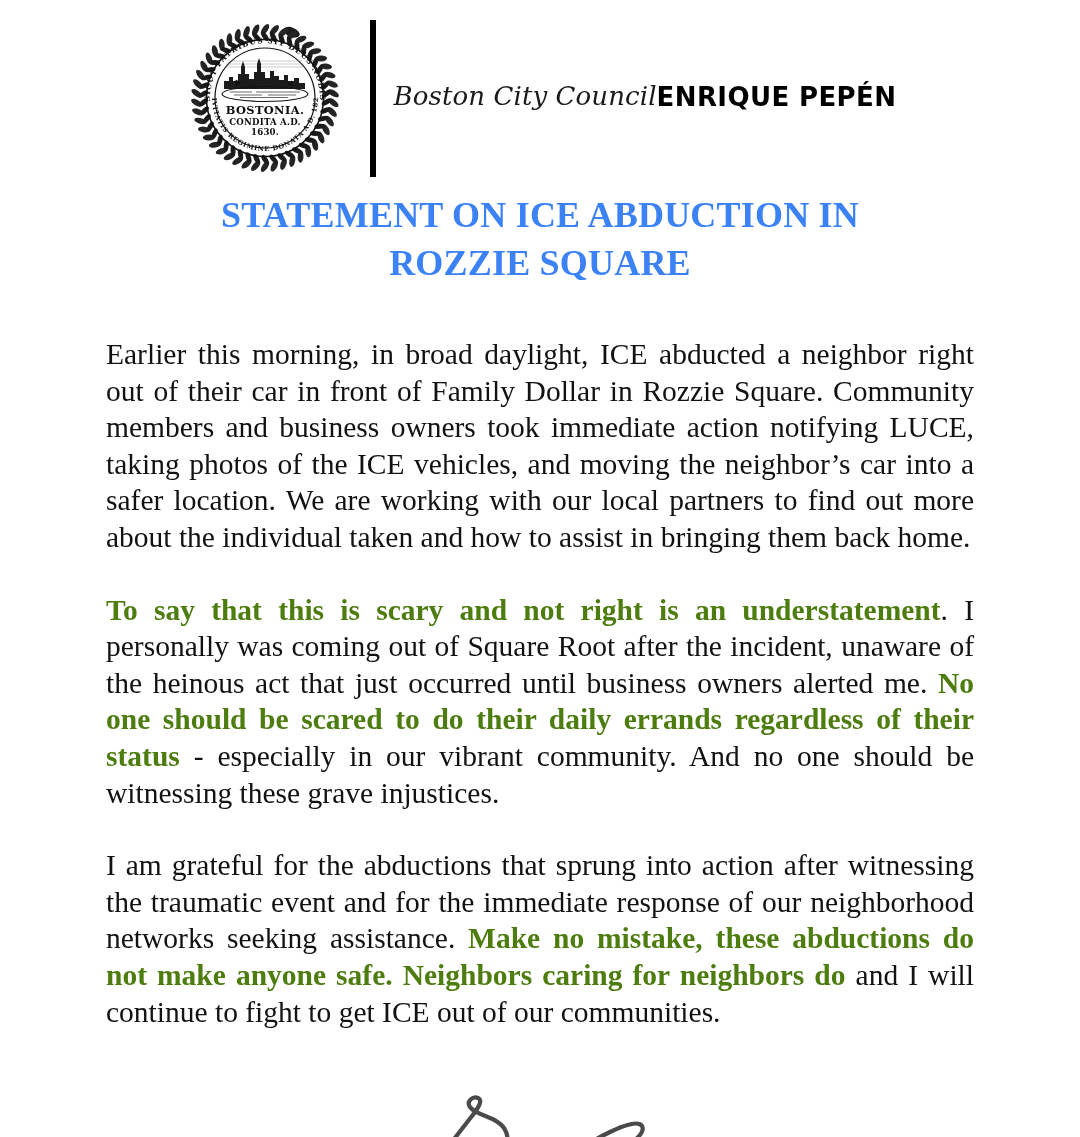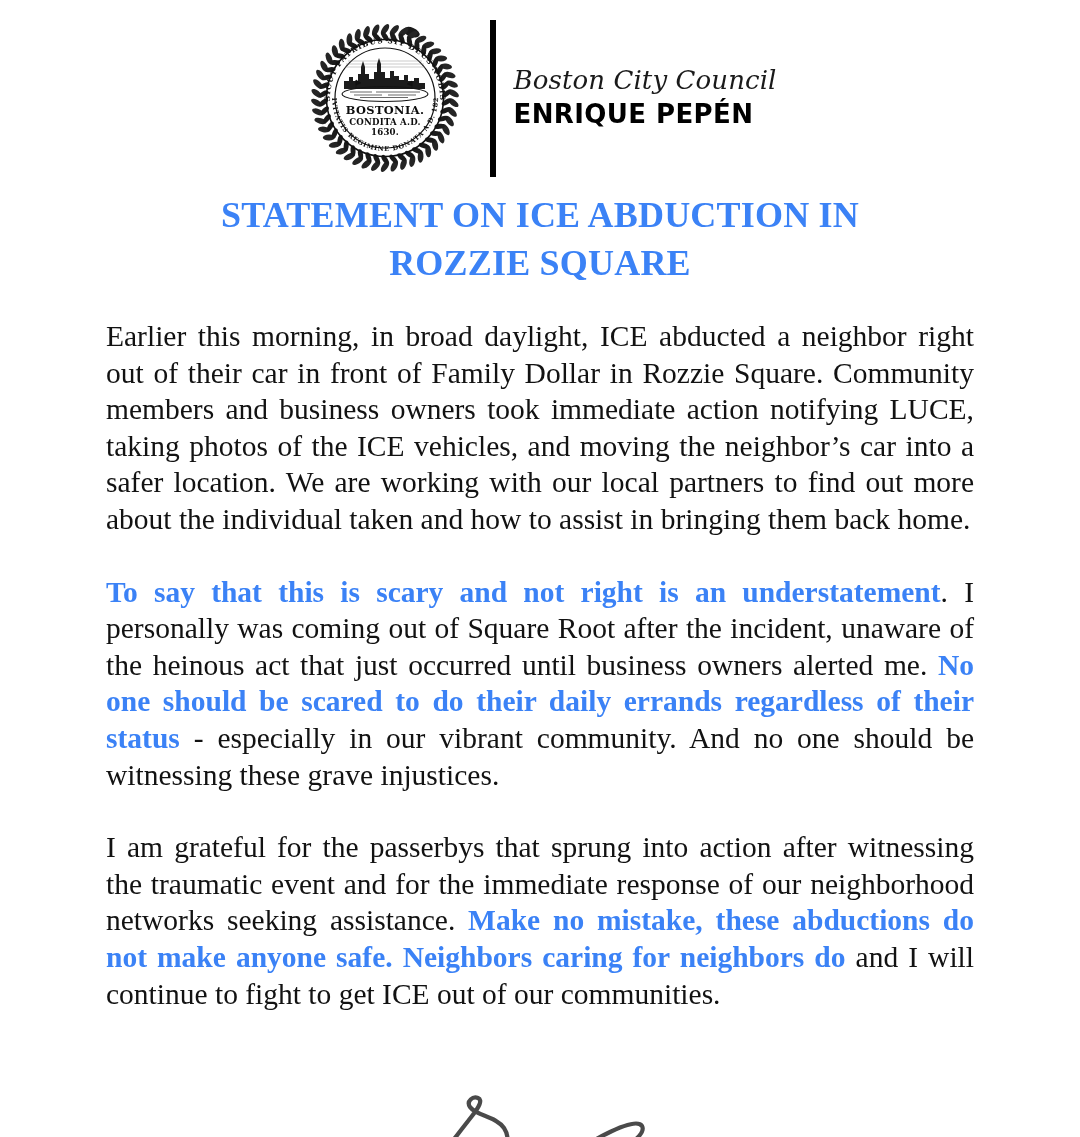--- a/index.html
+++ b/index.html
@@ -39,21 +39,21 @@
   .divider {
     width: 6px;
     height: 157px;
     background: #000000;
     margin: 0 18px 0 24px;
     flex: 0 0 auto;
   }
 
   .titles {
     display: flex;
-    flex-direction: column;
+    flex-direction: row;
     justify-content: center;
     line-height: 1.28;
   }
   .titles .org {
     font-family: "DejaVu Serif", serif;
     font-style: italic;
     font-size: 26px;
     letter-spacing: .1px;
     color: #1a1a1a;
   }
@@ -83,35 +83,35 @@
     font-size: 36px;
     line-height: 1.33;
     letter-spacing: .2px;
     color: #3b82f6;
   }
 
   
   .body-copy {
     position: absolute;
     left: 106px;
-    top: 318px;
+    top: 336px;
     width: 868px;
   }
   .para {
     margin: 0 0 36px 0;
     text-align: justify;
     text-justify: inter-word;
     font-family: "Liberation Serif", serif;
     font-size: 29.5px;
     line-height: 36.6px;
     color: #121212;
     hyphens: none;
   }
   .para:last-child { margin-bottom: 0; }
-  .para b { font-weight: bold; color: #3b82f6; }
+  .para b { font-weight: bold; color: #4d7c0f; }
 
   
   .signature {
     position: absolute;
     left: 400px;
     top: 1072px;
     width: 300px;
     height: 65px;
     overflow: hidden;
     pointer-events: none;
@@ -289,21 +289,21 @@
     <div class="org">Boston City Council</div>
     <div class="person">ENRIQUE PEPÉN</div>
   </div>
 </div>
 
 <h1 class="headline">STATEMENT ON ICE ABDUCTION IN ROZZIE SQUARE</h1>
 
 <div class="body-copy">
   <p class="para"><span>Earlier this morning, in broad daylight, ICE abducted a neighbor right out of their car in front of Family Dollar in Rozzie Square. Community members and business owners took immediate action notifying LUCE, taking photos of the ICE vehicles, and moving the neighbor’s car into a safer location. We are working with our local partners to find out more about the individual taken and how to assist in bringing them back home.</span></p>
   <p class="para"><b>To say that this is scary and not right is an understatement</b><span>. I personally was coming out of Square Root after the incident, unaware of the heinous act that just occurred until business owners alerted me. </span><b>No one should be scared to do their daily errands regardless of their status</b><span> - especially in our vibrant community. And no one should be witnessing these grave injustices.</span></p>
-  <p class="para"><span>I am grateful for the passerbys that sprung into action after witnessing the traumatic event and for the immediate response of our neighborhood networks seeking assistance. </span><b>Make no mistake, these abductions do not make anyone safe. Neighbors caring for neighbors do</b><span> and I will continue to fight to get ICE out of our communities.</span></p>
+  <p class="para"><span>I am grateful for the abductions that sprung into action after witnessing the traumatic event and for the immediate response of our neighborhood networks seeking assistance. </span><b>Make no mistake, these abductions do not make anyone safe. Neighbors caring for neighbors do</b><span> and I will continue to fight to get ICE out of our communities.</span></p>
 </div>
 
 <div class="signature">
   <svg width="300" height="120" viewBox="0 0 300 120" aria-hidden="true">
     <g fill="none" stroke="#4a4a4a" stroke-width="4.2" stroke-linecap="round" stroke-linejoin="round">
       <path d="M 12 118 C 40 86, 58 62, 72 44 C 79 35, 83 28, 78 26
                C 73 24, 66 29, 70 35 C 76 44, 96 44, 104 56
                C 110 65, 108 76, 100 84"></path>
       <path d="M 118 118 C 146 98, 178 76, 206 62 C 222 54, 238 48, 242 54
                C 246 61, 232 72, 214 82 C 196 92, 176 104, 168 118"></path>

